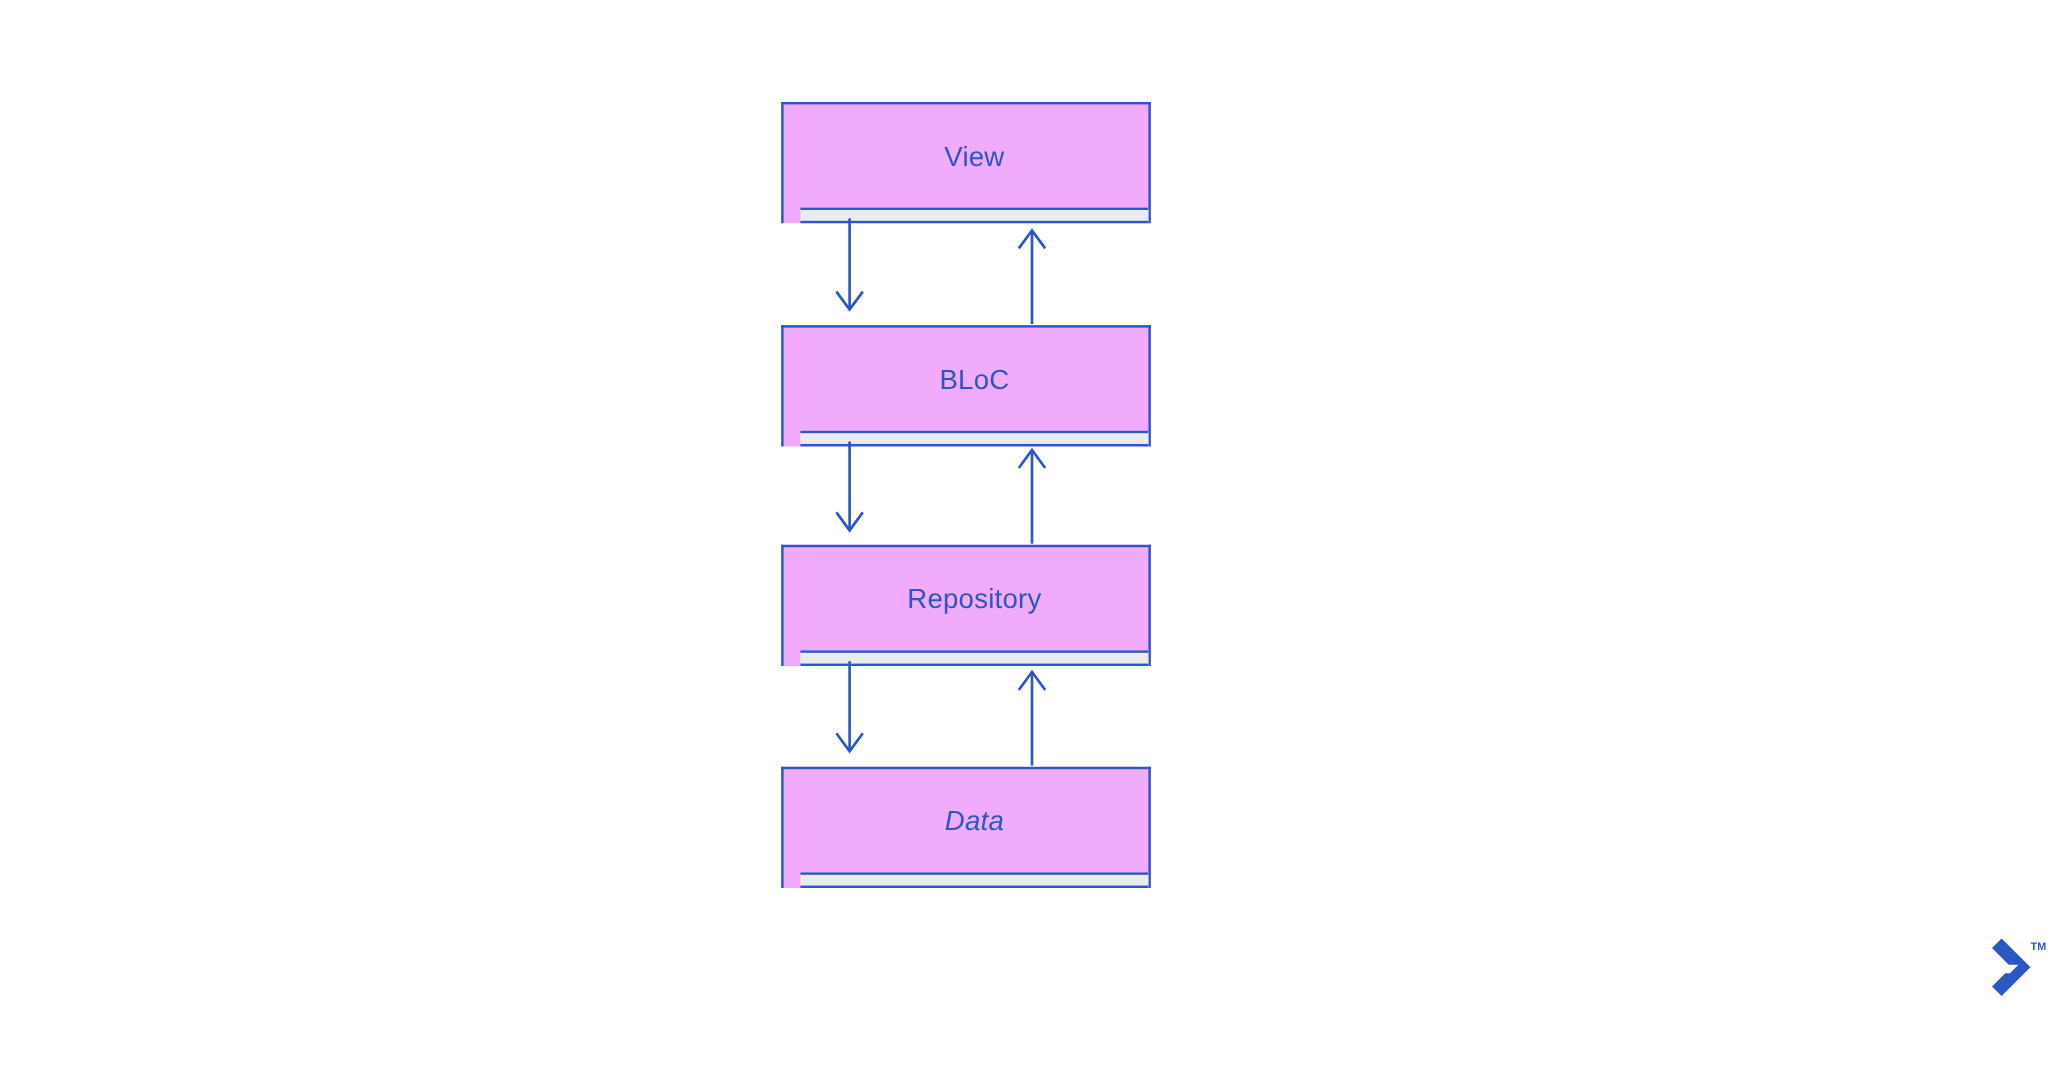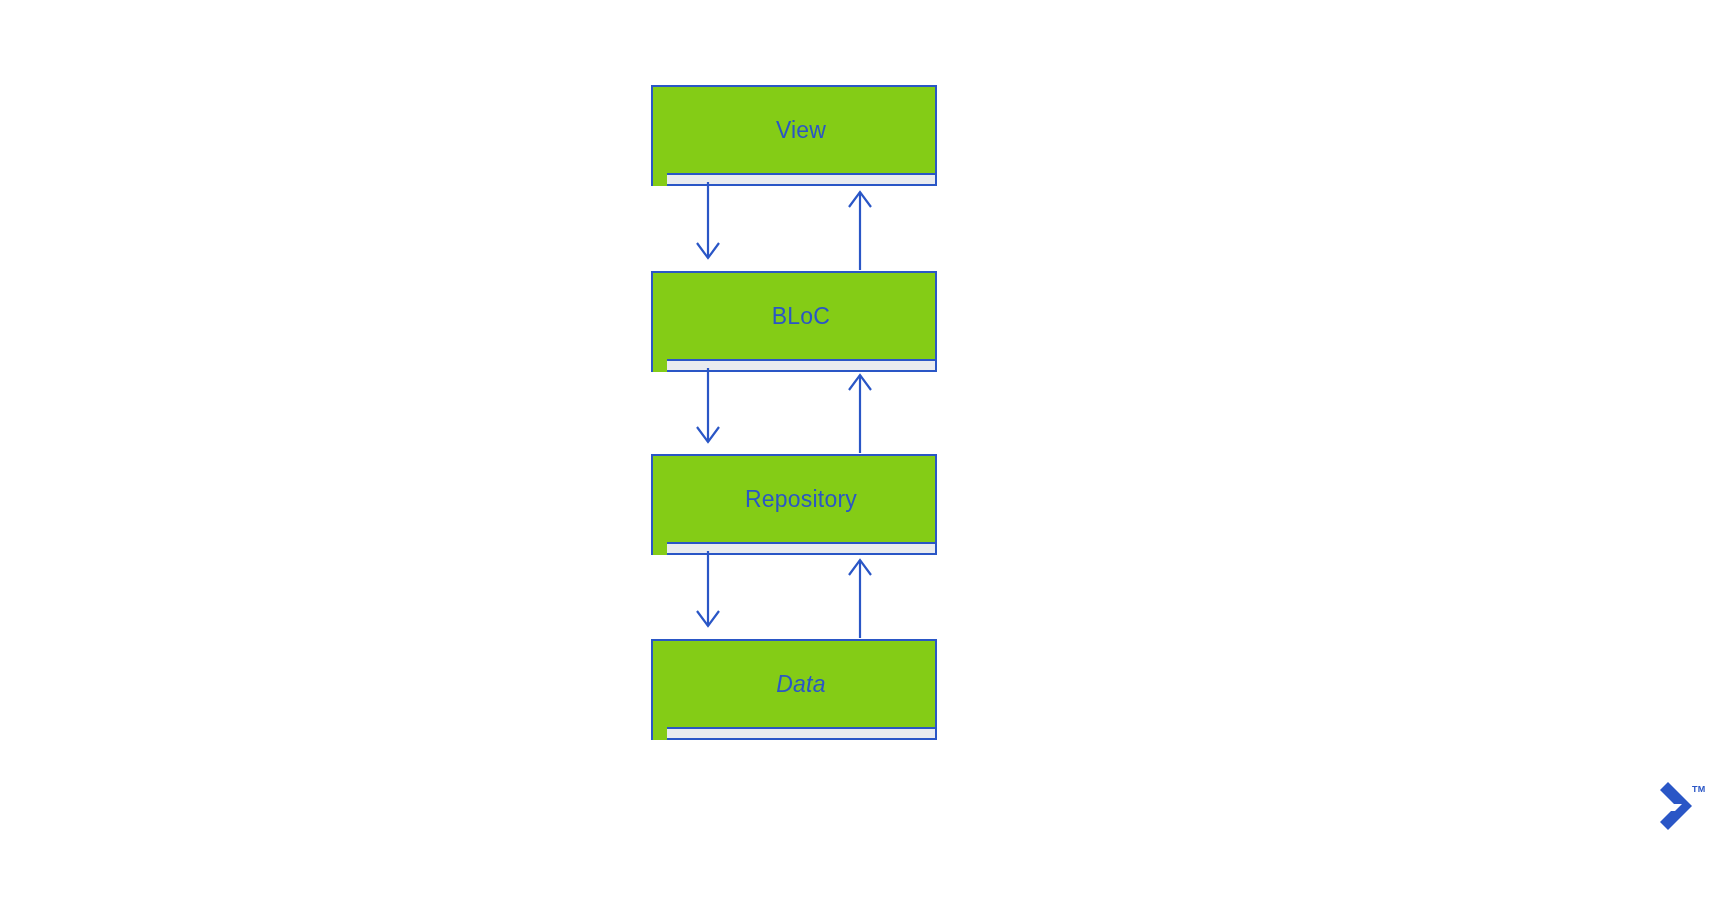--- a/index.html
+++ b/index.html
@@ -20,23 +20,23 @@
     position: absolute;
     left: 0;
     top: 0;
     width: 1720px;
     height: 900px;
   }
 
   
   .node {
     position: absolute;
-    width: 286px;
+    width: 308px;
     box-sizing: border-box;
-    background: #84cc16;
+    background: #f0abfc;
     border: 2px solid #2a56c6;
     border-bottom: none;
     padding-left: 14px;
   }
   .node-body {
     height: 86px;
     display: flex;
     align-items: center;
     justify-content: center;
   }

